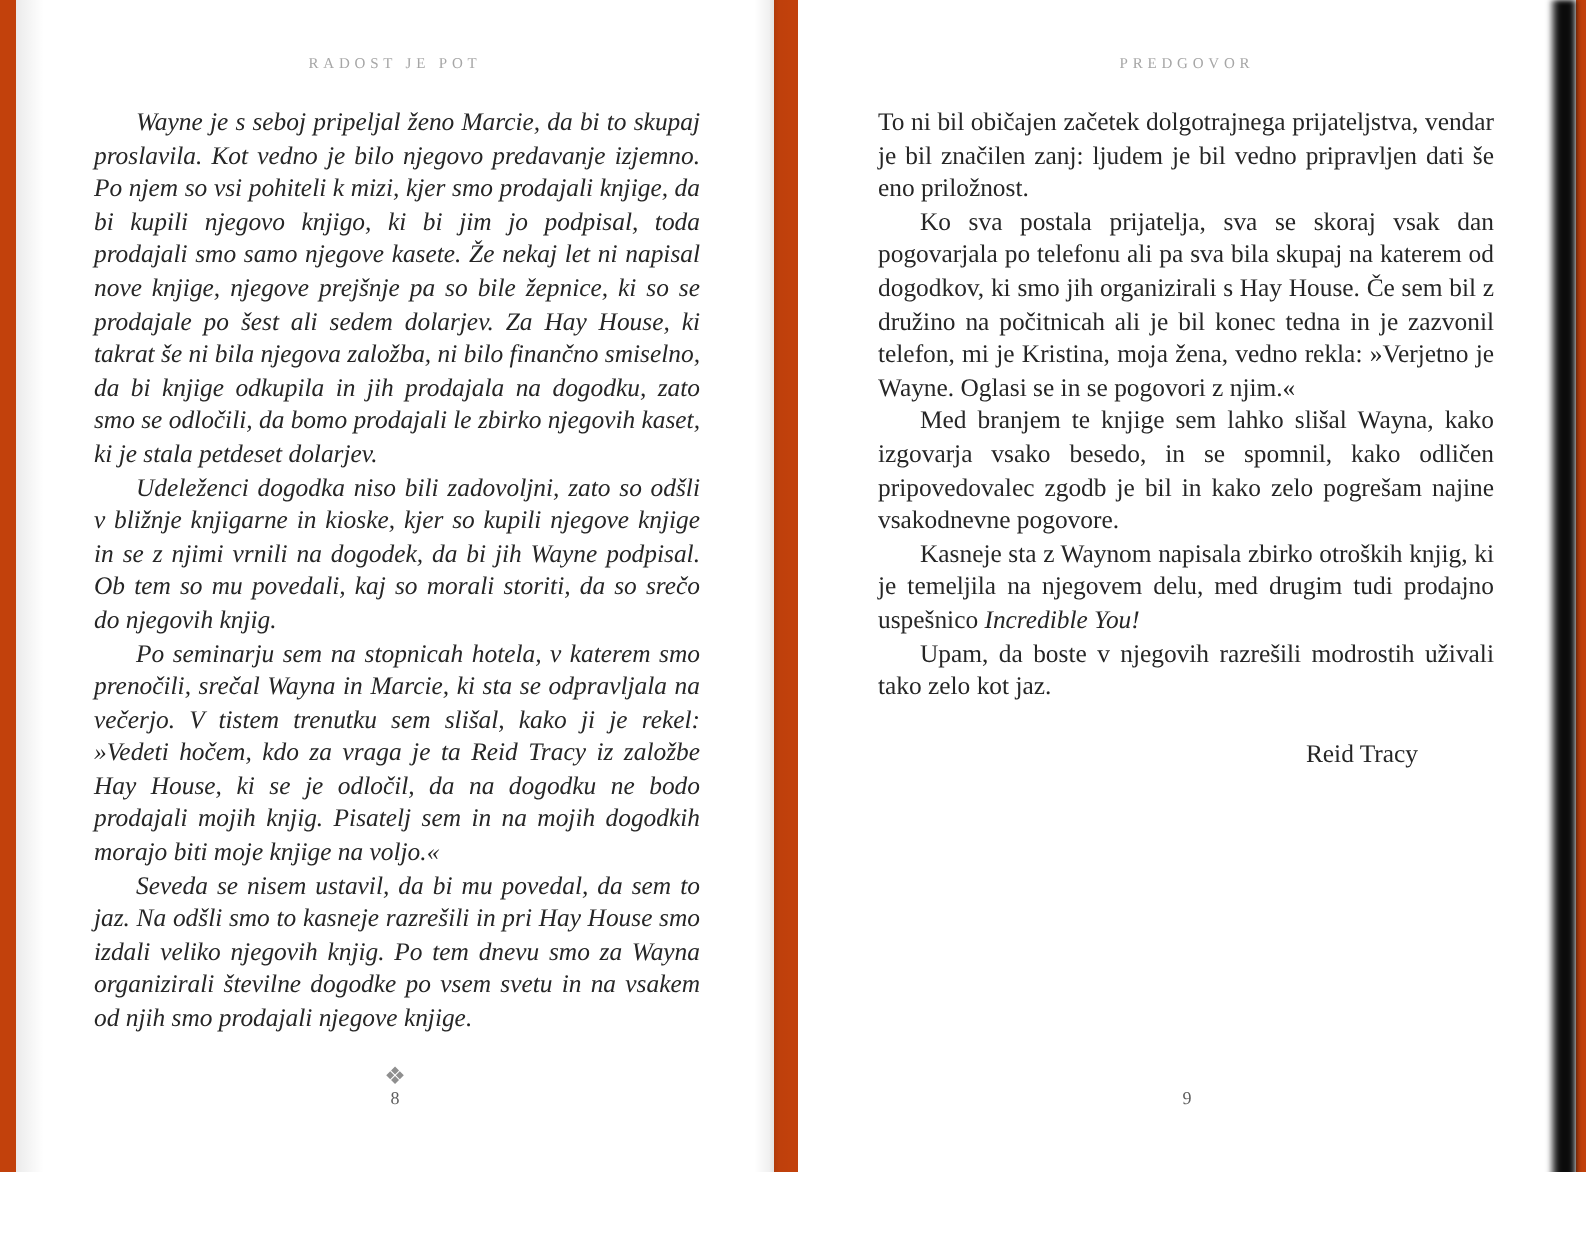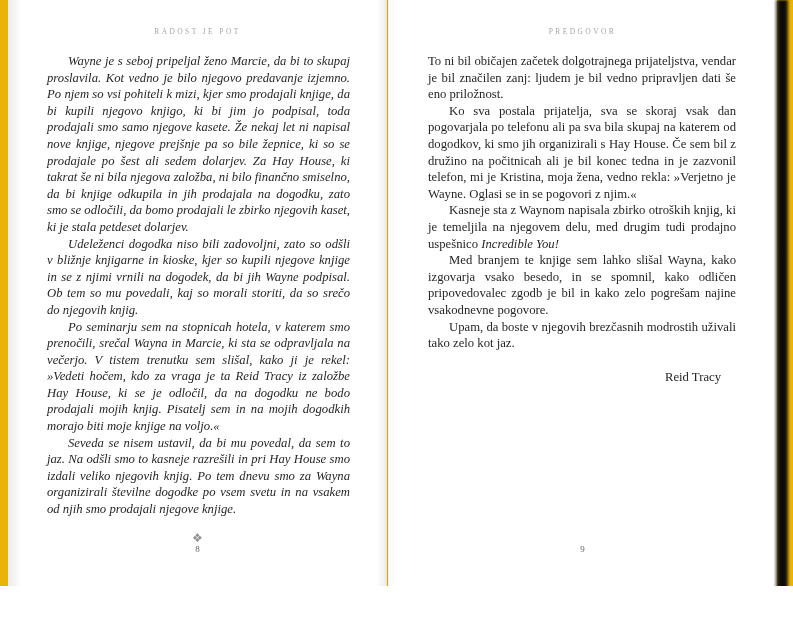--- a/index.html
+++ b/index.html
@@ -1,29 +1,29 @@
 <!DOCTYPE html>
 <html lang="sl"><head>
 <meta charset="utf-8">
 <style>
   html, body { margin: 0; padding: 0; background: #ffffff; }
   .canvas {
     position: relative;
     width: 793px; height: 586px;
-    background: #eab308;
+    background: #c2410c;
     overflow: hidden;
     font-family: "Liberation Serif", "DejaVu Serif", serif;
   }
   .page {
     position: absolute; top: 0;
     background: #ffffff;
     color: #262626;
   }
   .page-left  { left: 8px;   width: 379px; height: 601px; }
-  .page-right { left: 388px; width: 389px; height: 604px; }
+  .page-right { left: 399px; width: 389px; height: 604px; }
 
   
   .edge-left-tint {
     position: absolute; left: 0; top: 0; width: 14px; height: 601px;
     background: linear-gradient(90deg, rgba(0,0,0,0.08), rgba(0,0,0,0));
   }
   .spine-shadow {
     position: absolute; left: 377px; top: 0; width: 20px; height: 602px;
     background: linear-gradient(90deg, rgba(255,255,255,0) 0%, rgba(0,0,0,0.06) 38%,
                 rgba(0,0,0,0.10) 48%, rgba(0,0,0,0.02) 62%, rgba(255,255,255,0) 100%);
@@ -68,21 +68,21 @@
   .ornament {
     margin-top: 13px;
     text-align: center;
     font-size: 12px;
     color: #8f8f8f;
     font-family: "DejaVu Sans", sans-serif;
   }
   .signature {
     margin-top: 18px;
     text-align: right;
-    padding-right: 56px;
+    padding-right: 79px;
     font-size: 12.7px;
   }
   .folio {
     position: absolute; left: 0; right: 0; top: 544px;
     text-align: center;
     font-size: 9px;
     color: #5f5f5f;
   }
 </style>
 </head>
@@ -101,23 +101,23 @@
       </div>
     <div class="ornament">❖</div>
     <div class="folio">8</div>
   </div>
 
   <div class="page page-right">
     <div class="running-head">PREDGOVOR</div>
     <div class="text-block" lang="sl">
         <p class="para"><span>To ni bil običajen začetek dolgotrajnega prijateljstva, vendar je bil značilen zanj: ljudem je bil vedno pripravljen dati še eno priložnost.</span></p>
         <p class="para indent"><span>Ko sva postala prijatelja, sva se skoraj vsak dan pogovarjala po telefonu ali pa sva bila skupaj na katerem od dogodkov, ki smo jih organizirali s Hay House. Če sem bil z družino na počitnicah ali je bil konec tedna in je zazvonil telefon, mi je Kristina, moja žena, vedno rekla: »Verjetno je Wayne. Oglasi se in se pogovori z njim.«</span></p>
+        <p class="para indent"><span>Med branjem te knjige sem lahko slišal Wayna, kako izgovarja vsako besedo, in se spomnil, kako odličen pripovedovalec zgodb je bil in kako zelo pogrešam najine vsakodnevne pogovore.</span></p>
         <p class="para indent"><span>Kasneje sta z Waynom napisala zbirko otroških knjig, ki je temeljila na njegovem delu, med drugim tudi prodajno uspešnico </span><i>Incredible You!</i></p>
-        <p class="para indent"><span>Med branjem te knjige sem lahko slišal Wayna, kako izgovarja vsako besedo, in se spomnil, kako odličen pripovedovalec zgodb je bil in kako zelo pogrešam najine vsakodnevne pogovore.</span></p>
-        <p class="para indent"><span>Upam, da boste v njegovih brezčasnih modrostih uživali tako zelo kot jaz.</span></p>
+        <p class="para indent"><span>Upam, da boste v njegovih razrešili modrostih uživali tako zelo kot jaz.</span></p>
       </div>
     <div class="signature">Reid Tracy</div>
     <div class="folio">9</div>
   </div>
 
   <div class="spine-shadow"></div>
   <div class="edge-right-black"></div>
   <div class="shadow-bottom-left"></div>
   <div class="shadow-bottom-right"></div>
 

